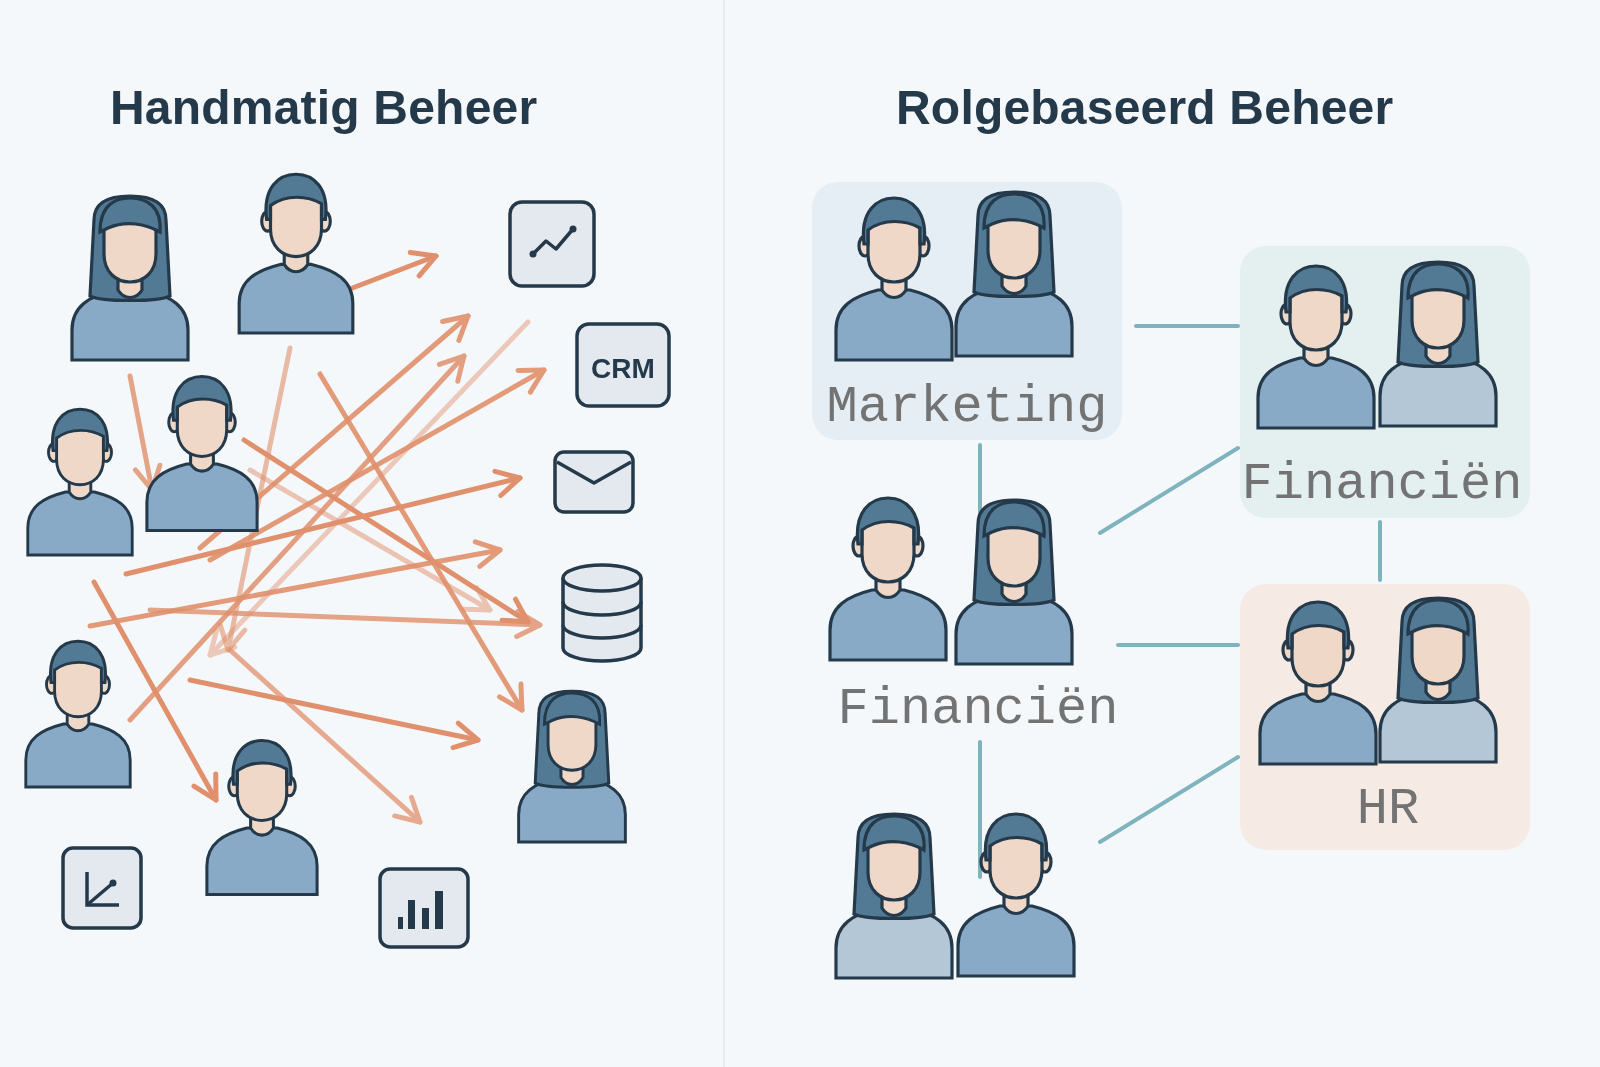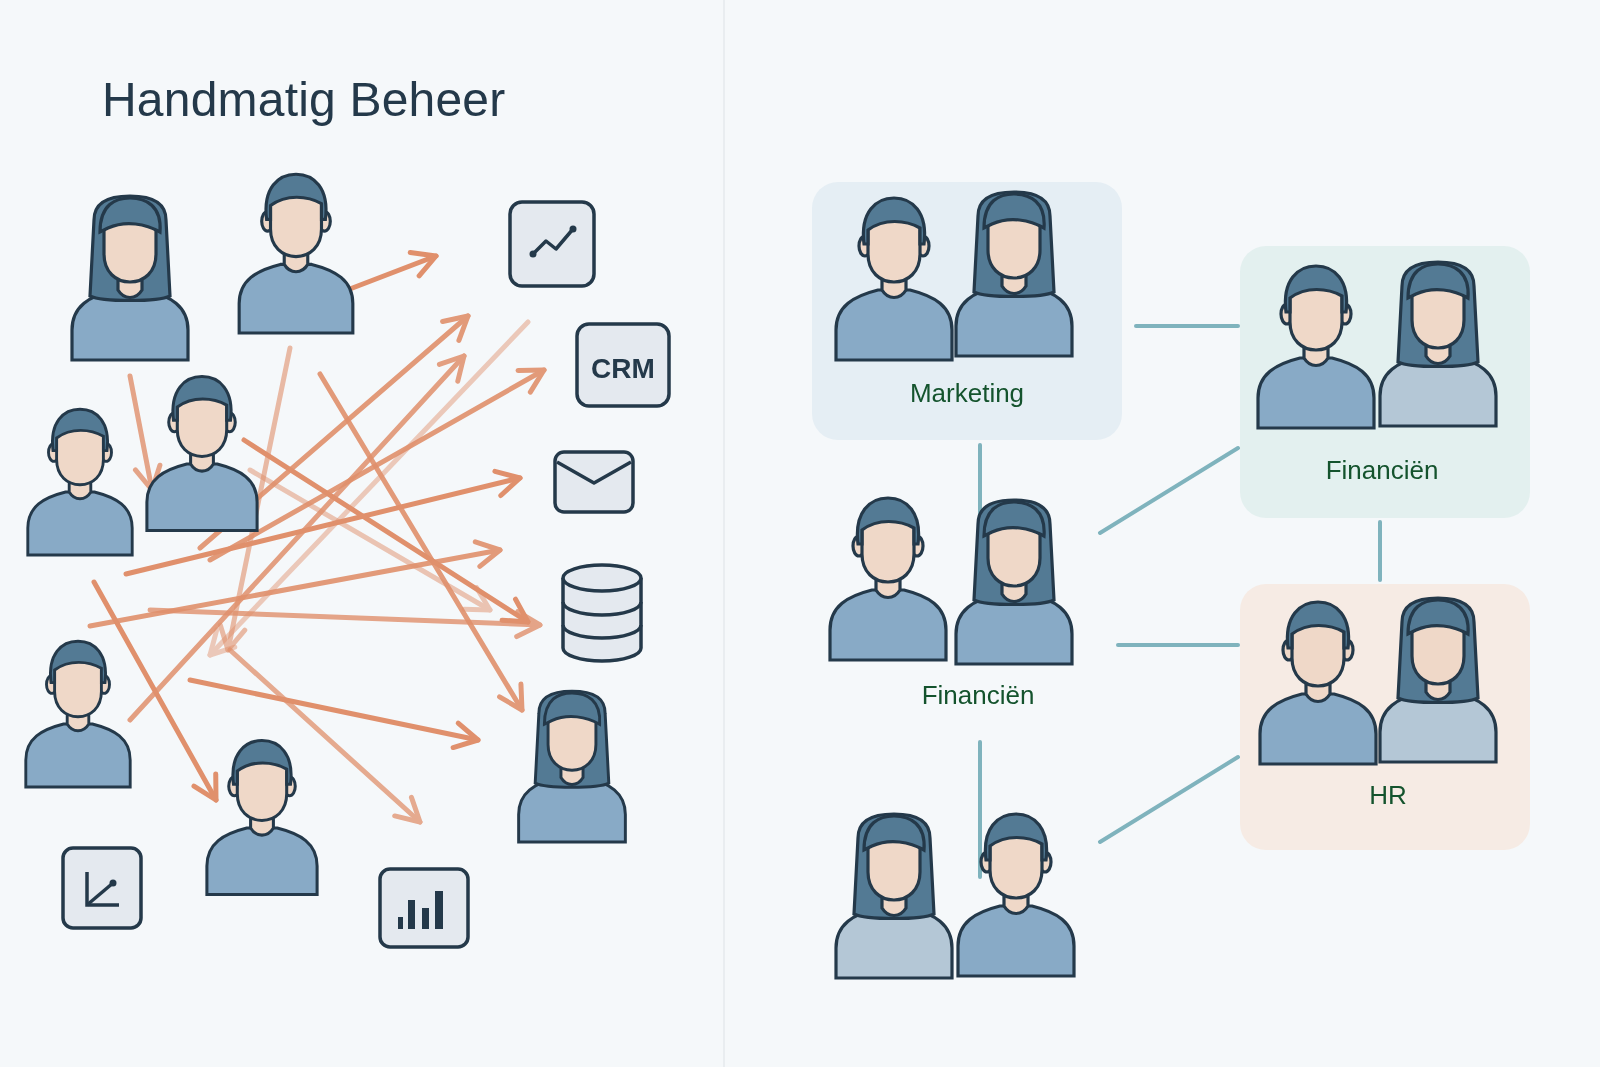--- a/index.html
+++ b/index.html
@@ -7,29 +7,30 @@
     width: 1600px; height: 1067px; overflow: hidden;
     background: #f5f8fa;
     font-family: "Liberation Sans", "DejaVu Sans", sans-serif;
     position: relative;
   }
   .panel { position: absolute; top: 0; height: 1067px; }
   .panel-left { left: 0; width: 724px; }
   .panel-right { left: 726px; width: 874px; }
   .divider { position: absolute; left: 723px; top: 0; width: 2px; height: 1067px; background: #e9edf0; }
   .title {
-    position: absolute; top: 72px; margin: 0;
-    font-size: 48px; font-weight: 400; color: #24394a; letter-spacing: 0.2px;
+    position: absolute; top: 72px; margin: 8px;
+    font-size: 48px; font-weight: 700; color: #24394a; letter-spacing: 0.2px;
   }
   .panel-left .title { left: 102px; }
   .panel-right .title { left: 162px; }
   svg.canvas { position: absolute; left: 0; top: 0; }
   .label {
-    position: absolute; font-size: 26px; color: #14532d; white-space: nowrap;
+    position: absolute; font-size: 52px; color: #737373; white-space: nowrap;
     transform: translateX(-50%);
+    font-family: Liberation Mono, monospace;
   }
   .role-box { position: absolute; border-radius: 26px; }
 </style>
 </head>
 <body>
 
 <div class="divider"></div>
 
 <section class="panel panel-left">
   <h1 class="title">Handmatig Beheer</h1>
@@ -187,20 +188,21 @@
       <rect x="380" y="869" width="88" height="78" rx="10" fill="#e4e9ef" stroke="#24394a" stroke-width="3.5"></rect>
       <rect x="398" y="917" width="5" height="12" fill="#24394a"></rect>
       <rect x="408" y="900" width="7" height="29" fill="#24394a"></rect>
       <rect x="422" y="908" width="7" height="21" fill="#24394a"></rect>
       <rect x="435" y="891" width="8" height="38" fill="#24394a"></rect>
     </g>
   </svg>
 </section>
 
 <section class="panel panel-right">
+  <h1 class="title">Rolgebaseerd Beheer</h1>
 
   <div class="role-box" style="left:86px;top:182px;width:310px;height:258px;background:#e5eef4;"></div>
   <div class="role-box" style="left:514px;top:246px;width:290px;height:272px;background:#e3f0ef;"></div>
   <div class="role-box" style="left:514px;top:584px;width:290px;height:266px;background:#f6ebe4;"></div>
 
   <svg class="canvas" width="874" height="1067">
     <g stroke="#7fb3bd" stroke-width="4" stroke-linecap="round">
       <line x1="410" y1="326" x2="512" y2="326"></line>
       <line x1="254" y1="445" x2="254" y2="603"></line>
       <line x1="512" y1="448" x2="374" y2="533"></line>

